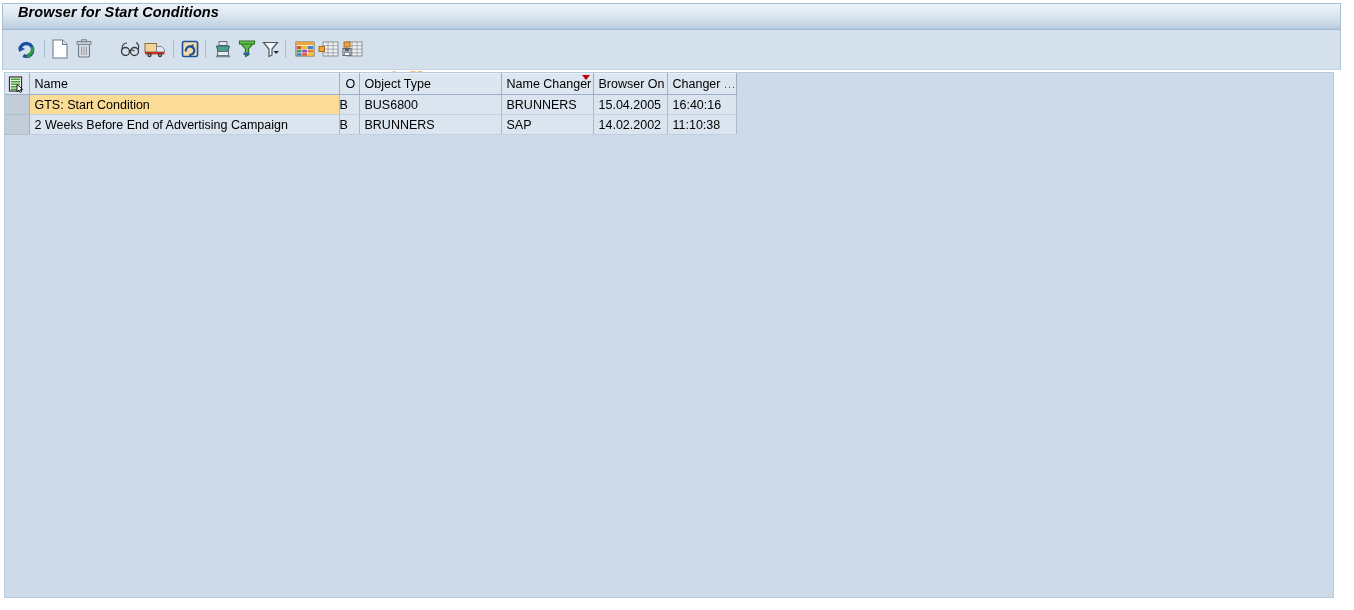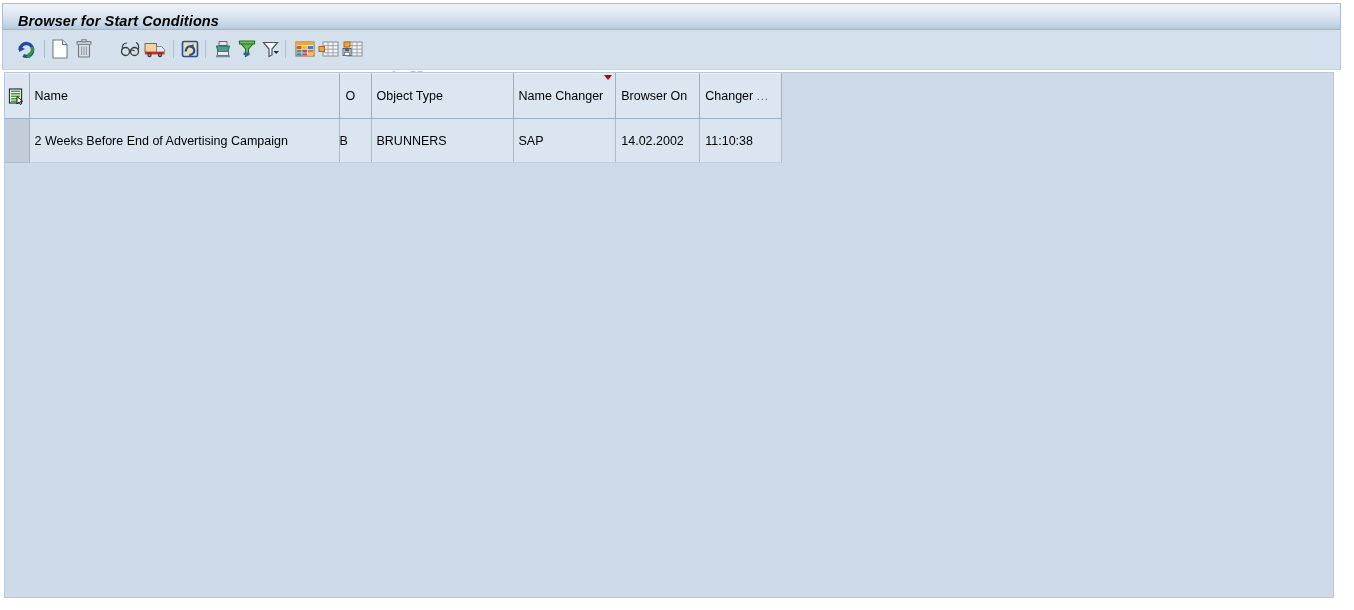--- a/index.html
+++ b/index.html
@@ -24,21 +24,21 @@
     position: absolute;
     left: 2px;
     top: 3px;
     width: 1339px;
     height: 27px;
     box-sizing: border-box;
     background: linear-gradient(to bottom, #eef3f8 0%, #dde7f1 42%, #c3d4e4 86%, #b4c8dc 100%);
     border: 1px solid #a8bed3;
     border-bottom: 1px solid #9fb7cf;
     display: flex;
-    align-items: flex-end;
+    align-items: flex-start;
   }
   .titlebar-text {
     font-size: 14.5px;
     font-weight: bold;
     font-style: italic;
     color: #000000;
     padding-left: 15px;
     letter-spacing: 0.1px;
     white-space: nowrap;
   }
@@ -106,21 +106,21 @@
   .grid {
     position: absolute;
     left: 0px;
     top: 0px;
     border-collapse: collapse;
     font-size: 12.5px;
     color: #000000;
     table-layout: fixed;
   }
   .grid th, .grid td {
-    padding: 12px;
+    padding: 0;
     margin: 0;
     border: none;
     font-weight: normal;
     text-align: left;
     height: 19px;
     overflow: hidden;
     white-space: nowrap;
     vertical-align: middle;
   }
 
@@ -391,20 +391,29 @@
             <span class="sortmark"></span>
           </th>
           <th>Browser On</th>
           <th>
             <span>Changer </span><span class="ellipsis-dots">...</span>
           </th>
         </tr>
       </thead>
 
       <tbody>
+        <tr class="selected">
+          <td class="rowsel"></td>
+          <td class="cell namecell">GTS: Start Condition</td>
+          <td class="cell colo">B</td>
+          <td class="cell">BUS6800</td>
+          <td class="cell">BRUNNERS</td>
+          <td class="cell">15.04.2005</td>
+          <td class="cell">16:40:16</td>
+        </tr>
         <tr>
           <td class="rowsel"></td>
           <td class="cell namecell">2 Weeks Before End of Advertising Campaign</td>
           <td class="cell colo">B</td>
           <td class="cell">BRUNNERS</td>
           <td class="cell">SAP</td>
           <td class="cell">14.02.2002</td>
           <td class="cell">11:10:38</td>
         </tr>
       </tbody>

